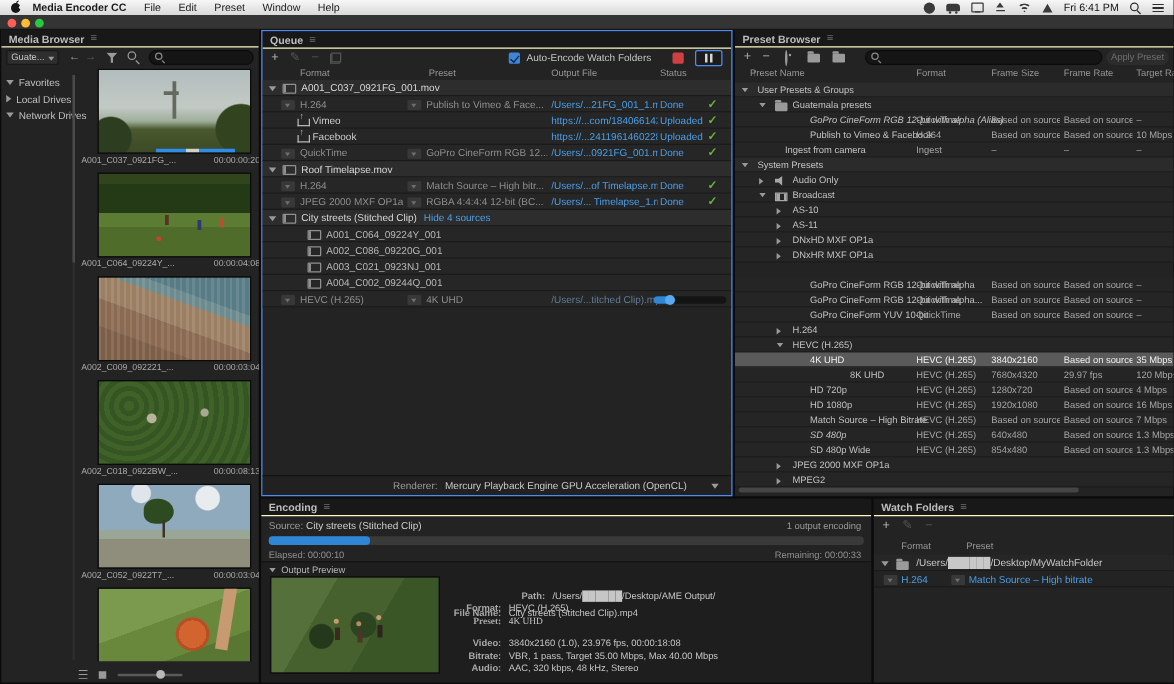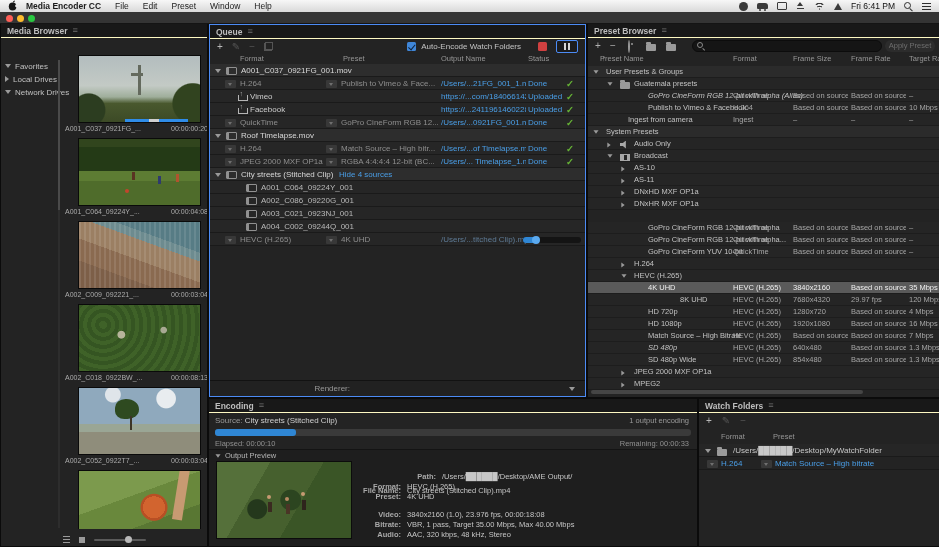--- a/index.html
+++ b/index.html
@@ -226,20 +226,31 @@
   <span class="tl r"></span>
   <span class="tl y"></span>
   <span class="tl g"></span>
 </div>
 
 <section class="panel" id="media-browser">
   <div class="tabstrip">
     <span class="tab">Media Browser</span>
     <span class="panel-menu">≡</span>
   </div>
+  <div id="mb-toolbar">
+    <span class="mb-dd"><span>Guate...</span><i class="tri tri-d"></i></span>
+    <span class="mb-nav" style="left:54px">←</span>
+    <span class="mb-nav" style="left:67px;color:#5a5a5a">→</span>
+    <span class="i-funnel"></span>
+    <span class="i-magz"></span>
+    <span class="searchbox" id="mb-search">
+        <span class="i-mag"></span>
+        <input style="">
+      </span>
+  </div>
   <div id="mb-tree">
       <div class="titem" style="top: 36px;">
         <i class="tri tri-d"></i>
         <span>Favorites</span>
       </div>
       <div class="titem" style="top: 49px;">
         <i class="tri tri-r"></i>
         <span>Local Drives</span>
       </div>
       <div class="titem" style="top: 62px;">
@@ -315,21 +326,21 @@
     <span class="cb-label">Auto-Encode Watch Folders</span>
     <span class="i-stop"></span>
     <span class="i-pause">
         <span></span>
         <span></span>
       </span>
   </div>
   <div id="queue-head">
       <span style="left: 30px;">Format</span>
       <span style="left: 133px;">Preset</span>
-      <span style="left: 231px;">Output Name</span>
+      <span style="left: 231px;">Output File</span>
       <span style="left: 318px;">Status</span>
     </div>
   <div id="queue-rows">
       <div class="qrow qrow-group" style="top: 0px;">
         <i class="tri tri-d"></i>
         <span class="i-clip"></span>
         <span class="qgname">A001_C037_0921FG_001.mov</span>
       </div>
       <div class="qrow qrow-encode" style="top: 13px;">
         <span class="chip chip-fmt"></span>
@@ -415,20 +426,21 @@
         <span class="qpre">4K UHD</span>
         <span class="qout dim">/Users/...titched Clip).mp4</span>
         <span class="qprog">
           <span class="qprog-fill" style="width: 22%;"></span>
           <span class="qprog-knob" style="left: calc(22% - 4px);"></span>
         </span>
       </div>
     </div>
   <div id="renderer">
     <span class="rl">Renderer:</span>
+    <span class="rv">Mercury Playback Engine GPU Acceleration (OpenCL)</span>
     <i class="tri tri-d"></i>
   </div>
 </section>
 
 <section class="panel" id="preset-browser">
   <div class="tabstrip">
     <span class="tab">Preset Browser</span>
     <span class="panel-menu">≡</span>
   </div>
   <div id="pb-toolbar">
@@ -637,21 +649,21 @@
         <span class="val">City streets (Stitched Clip).mp4</span>
       </div>
       <div class="dline" style="top: 73px; left: 0px; right: 0px; margin-left: 35px;">
         <span class="lab">Path:</span>
         <span class="val">/Users/██████/Desktop/AME Output/</span>
       </div>
       <div class="dline" style="top: 83px; left: 0px; right: 0px;">
         <span class="lab">Format:</span>
         <span class="val">HEVC (H.265)</span>
       </div>
-      <div class="dline" style="top: 93px; left: 0px; right: 0px;">
+      <div class="dline" style="top: 93px; left: 0px; right: 0px; font-family: Liberation Serif, serif;">
         <span class="lab">Preset:</span>
         <span class="val">4K UHD</span>
       </div>
       <div class="dline" style="top: 111px; left: 0px; right: 0px;">
         <span class="lab">Video:</span>
         <span class="val">3840x2160 (1.0), 23.976 fps, 00:00:18:08</span>
       </div>
       <div class="dline" style="top: 121px; left: 0px; right: 0px;">
         <span class="lab">Bitrate:</span>
         <span class="val">VBR, 1 pass, Target 35.00 Mbps, Max 40.00 Mbps</span>

